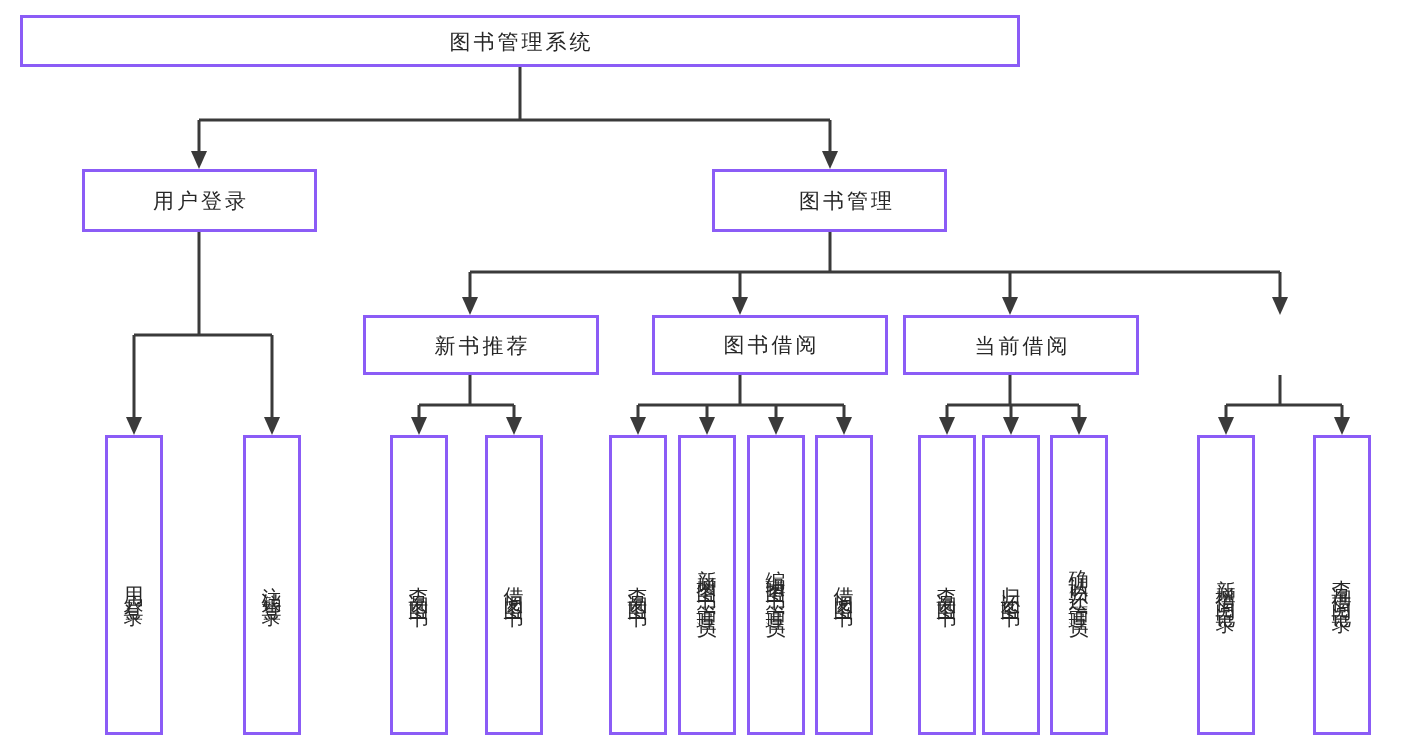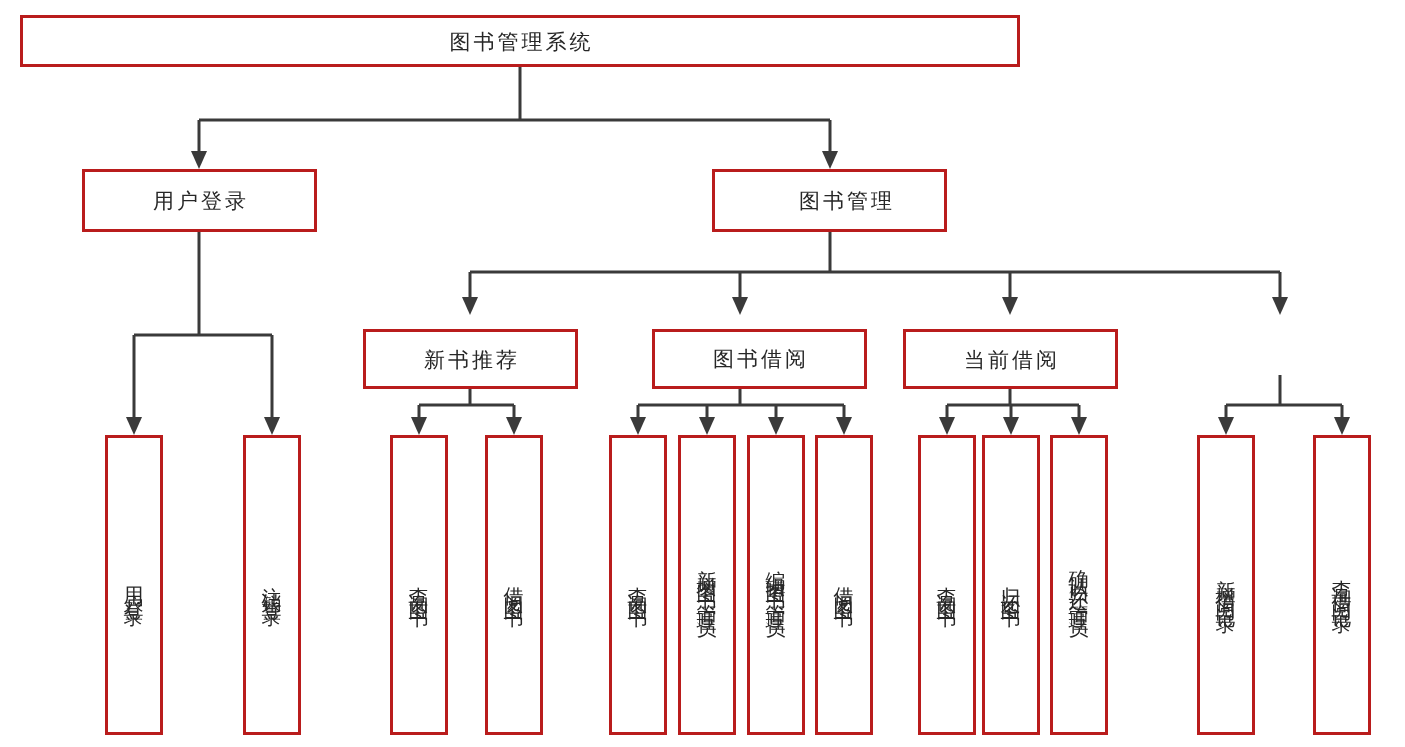--- a/index.html
+++ b/index.html
@@ -20,21 +20,21 @@
     left: 0;
     top: 0;
     width: 1405px;
     height: 747px;
     z-index: 1;
   }
   .box {
     position: absolute;
     box-sizing: border-box;
     background: #ffffff;
-    border: 3px solid #b91c1c;
+    border: 3px solid #8b5cf6;
     color: #272727;
     display: flex;
     align-items: center;
     justify-content: center;
     z-index: 2;
     line-height: 1;
   }
   .h-box {
     font-size: 21px;
     letter-spacing: 3px;
@@ -45,21 +45,21 @@
     text-orientation: mixed;
     font-size: 20px;
     letter-spacing: 7px;
     padding: 6px 0;
     text-align: center;
   }
   
   .n-root   { left: 20px;   top: 15px;  width: 1000px; height: 52px; }
   .n-login  { left: 82px;   top: 169px; width: 235px;  height: 63px; }
   .n-mgmt   { left: 712px;  top: 169px; width: 235px;  height: 63px; padding-left: 32px; }
-  .n-l3     { top: 315px; width: 215px; height: 60px; margin-top: 14px; }
+  .n-l3     { top: 315px; width: 236px; height: 60px; }
   .n-l3-0   { left: 363px; }
   .n-l3-1   { left: 652px; font-family: Liberation Serif, serif; }
   .n-l3-2   { left: 903px; }
   .n-l3-3   { left: 1173px; }
   .leaf     { top: 435px; width: 58px; height: 300px; }
   .lf-a0 { left: 105px; }
   .lf-a1 { left: 243px; }
   .lf-b0 { left: 390px; }
   .lf-b1 { left: 485px; }
   .lf-c0 { left: 609px; }

